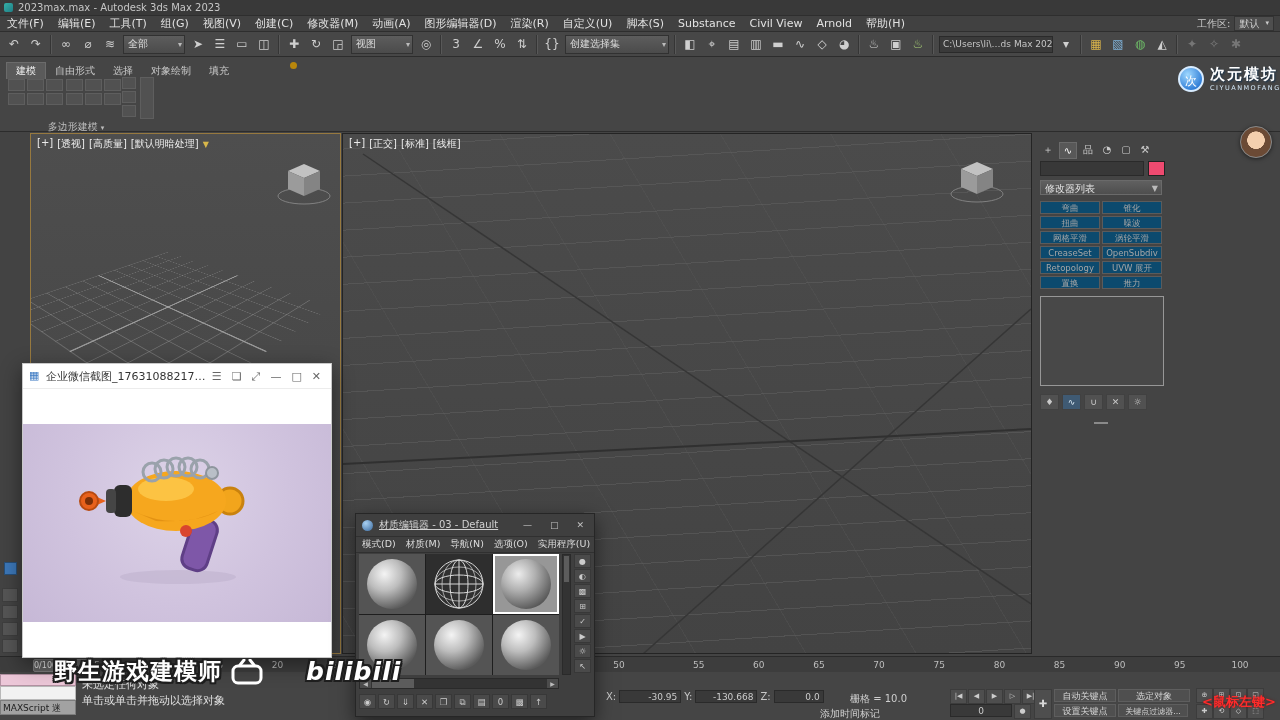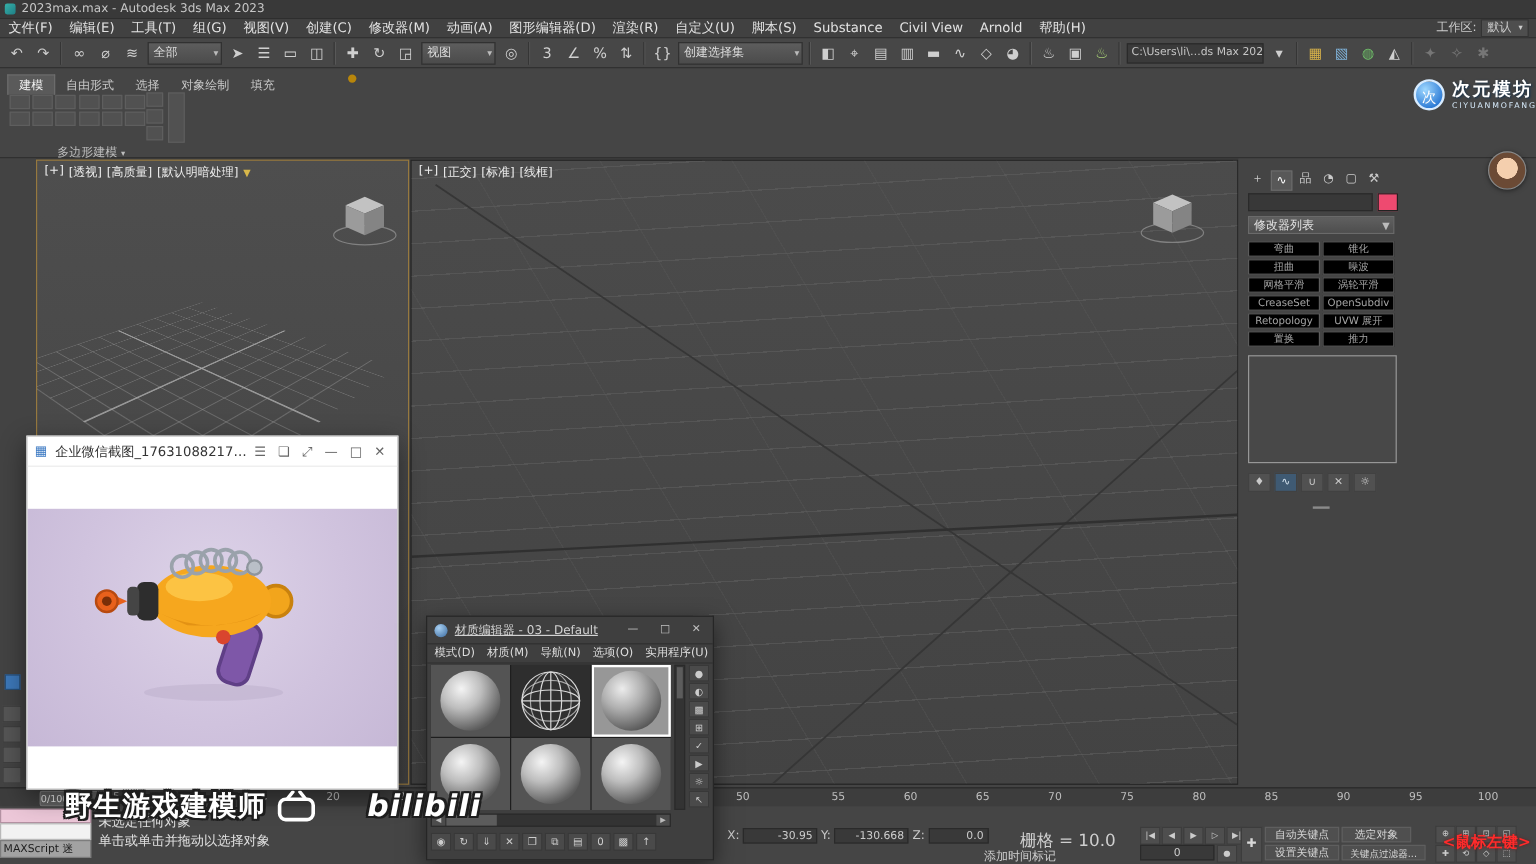--- a/index.html
+++ b/index.html
@@ -4,21 +4,21 @@
 <style>
   html,body{margin:0;padding:0;width:1280px;height:720px;overflow:hidden;
     font-family:"DejaVu Sans","Liberation Sans",sans-serif;background:#444;color:#ddd;}
   
   #titlebar{position:absolute;left:0;top:0;width:1280px;height:15px;background:#393939;
     display:flex;align-items:center;font-size:10px;color:#c6c6c6;border-bottom:1px solid #2e2e2e;}
   #app-icon{width:9px;height:9px;margin:0 5px 0 4px;background:linear-gradient(135deg,#35b0a8,#1f7f86);border-radius:2px;}
   #menubar{position:absolute;left:0;top:16px;width:1280px;height:15px;background:#414141;
     display:flex;align-items:center;border-bottom:1px solid #2e2e2e;}
   .menu-item{padding:0 7px;font-size:11px;color:#e2e2e2;line-height:15px;}
-  #workspace{margin-left:auto;display:flex;font-size:10px;color:#ccc;padding-right:6px;gap:4px;}
+  #workspace{margin-left:auto;display:flex;align-items:center;font-size:10px;color:#ccc;padding-right:6px;gap:4px;}
   #workspace-select{background:#4e4e4e;border:1px solid #333;padding:0 4px;height:13px;line-height:13px;display:flex;gap:6px;align-items:center;}
   
   #toolbar{position:absolute;left:0;top:32px;width:1280px;height:25px;background:#474747;
     display:flex;align-items:center;padding:0 3px;border-bottom:1px solid #2c2c2c;box-sizing:border-box;}
   .tb-icon{width:20px;height:20px;line-height:20px;text-align:center;font-size:12px;color:#cfcfcf;margin:0 1px;flex:none;}
   .tb-icon.dim{opacity:.35;}
   .tb-sep{width:1px;height:19px;background:#353535;border-right:1px solid #585858;margin:0 3px;flex:none;}
   .tb-select{position:relative;height:17px;background:linear-gradient(#5d5d5d,#4b4b4b);border:1px solid #313131;
     margin:0 2px;font-size:10px;color:#ddd;display:flex;align-items:center;padding:0 12px 0 4px;flex:none;white-space:nowrap;overflow:hidden;}
   .tb-select-arr{position:absolute;right:2px;font-size:8px;color:#bbb;}
@@ -64,21 +64,21 @@
   #cp{position:absolute;left:1032px;top:132px;width:248px;height:524px;background:#444;}
   #cp-tabs{position:absolute;left:8px;top:10px;width:124px;display:flex;gap:3px;}
   .cp-tab{width:16px;height:15px;line-height:15px;text-align:center;font-size:10px;color:#c9c9c9;}
   .cp-tab.active{background:#585858;border:1px solid #6a6a6a;color:#fff;}
   #cp-name{position:absolute;left:8px;top:29px;width:102px;height:13px;background:#383838;border:1px solid #2a2a2a;}
   #cp-swatch{position:absolute;left:116px;top:29px;width:15px;height:13px;border:1px solid #222;}
   #cp-dropdown{position:absolute;left:8px;top:48px;width:122px;height:15px;background:linear-gradient(#606060,#4e4e4e);
     border:1px solid #6a6a6a;font-size:10px;color:#e3e3e3;line-height:15px;padding-left:4px;box-sizing:border-box;}
   #cp-dropdown .arr{position:absolute;right:3px;top:0;font-size:8px;color:#bbb;}
   #cp-mods{position:absolute;left:8px;top:69px;display:grid;grid-template-columns:60px 60px;gap:2px;}
-  .cp-modbtn{height:13px;line-height:13px;font-size:8.5px;color:#a5a5a5;background:#000000;border:1px solid #5b5b5b;
+  .cp-modbtn{height:13px;line-height:13px;font-size:8.5px;color:#a5a5a5;background:#0c4a6e;border:1px solid #5b5b5b;
     text-align:center;overflow:hidden;white-space:nowrap;box-sizing:border-box;}
   #cp-stackbox{position:absolute;left:8px;top:164px;width:122px;height:88px;background:#484848;border:1px solid #979797;}
   #cp-stack-icons{position:absolute;left:8px;top:262px;display:flex;gap:3px;}
   .cp-stackbtn{width:17px;height:14px;line-height:14px;text-align:center;font-size:9px;color:#c9c9c9;background:#515151;border:1px solid #414141;}
   .cp-stackbtn.active{background:#3f5a73;color:#dceaf5;}
   #cp-rollout{position:absolute;left:8px;top:284px;width:122px;height:230px;}
   #cp-rollout .dash{width:14px;height:2px;background:#8a8a8a;margin:6px auto 0;}
   
   #timeline{position:absolute;left:0;top:656px;width:1280px;height:16px;background:#3d3d3d;border-top:1px solid #2a2a2a;box-sizing:border-box;}
   #timeline-ticks{position:absolute;left:30px;top:0;width:1230px;height:16px;}
@@ -88,21 +88,21 @@
   #statusbar{position:absolute;left:0;top:672px;width:1280px;height:48px;background:#454545;}
   #macro-box{position:absolute;left:0;top:2px;width:76px;height:12px;background:#ecc7d8;border:1px solid #b391a2;box-sizing:border-box;}
   #listener-box{position:absolute;left:0;top:14px;width:76px;height:14px;background:#f2f2f2;border:1px solid #b9b9b9;box-sizing:border-box;}
   #maxscript-label{position:absolute;left:0;top:28px;width:76px;height:15px;background:#a2a2a2;border:1px solid #7d7d7d;
     color:#1d1d1d;font-size:9px;line-height:15px;padding-left:2px;box-sizing:border-box;white-space:nowrap;overflow:hidden;}
   #status-line1{position:absolute;left:82px;top:5px;font-size:11px;color:#e0e0e0;}
   #status-line2{position:absolute;left:82px;top:21px;font-size:11px;color:#e0e0e0;}
   #coords{position:absolute;left:606px;top:18px;display:flex;align-items:center;gap:3px;font-size:10px;color:#c9c9c9;}
   .coord-field{width:62px;height:13px;background:#393939;border:1px solid #2a2a2a;color:#ccc;font-size:9px;
     text-align:right;padding:0 3px;line-height:13px;box-sizing:border-box;}
-  #grid-label{position:absolute;left:850px;top:20px;font-size:14px;color:#cfcfcf;}
+  #grid-label{position:absolute;left:850px;top:20px;font-size:10px;color:#cfcfcf;}
   #add-time-tag{position:absolute;left:820px;top:35px;font-size:10px;color:#cfcfcf;}
   #playback-icons{position:absolute;left:950px;top:17px;display:flex;gap:1px;}
   .pb-btn,.nav-btn{width:15px;height:13px;line-height:13px;font-size:7px;text-align:center;color:#ccc;
     background:#4e4e4e;border:1px solid #3c3c3c;flex:none;}
   #frame-field{position:absolute;left:950px;top:32px;width:62px;text-align:center;}
   #key-mode{position:absolute;left:1014px;top:32px;}
   #setkey-big{position:absolute;left:1034px;top:17px;width:16px;height:28px;line-height:28px;text-align:center;
     background:#4e4e4e;border:1px solid #3c3c3c;color:#d8d8d8;font-size:10px;}
   .skey-btn{position:absolute;height:13px;line-height:13px;font-size:9px;color:#d6d6d6;background:#4f4f4f;
     border:1px solid #5e5e5e;text-align:center;box-sizing:border-box;overflow:hidden;white-space:nowrap;}
@@ -437,21 +437,21 @@
       <span class="pb-btn">|◀</span>
       <span class="pb-btn">◀</span>
       <span class="pb-btn">▶</span>
       <span class="pb-btn">▷</span>
       <span class="pb-btn">▶|</span>
     </div>
   <div id="frame-field" class="coord-field">0</div>
   <div id="key-mode" class="pb-btn">●</div>
   <div id="setkey-big">✚</div>
   <div class="skey-btn" style="left:1054px;top:17px;width:62px;">自动关键点</div>
-  <div class="skey-btn" style="left:1118px;top:17px;width:58px;">选定对象</div>
+  <div class="skey-btn" style="left:1118px;top:17px;width:72px;">选定对象</div>
   <div class="skey-btn" style="left:1054px;top:32px;width:62px;">设置关键点</div>
   <div class="skey-btn" style="left:1118px;top:32px;width:70px;font-size:8px;">关键点过滤器...</div>
   <div id="nav-icons">
       <span class="nav-btn">⊕</span>
       <span class="nav-btn">⊞</span>
       <span class="nav-btn">⊡</span>
       <span class="nav-btn">◱</span>
       <span class="nav-btn">✚</span>
       <span class="nav-btn">⟲</span>
       <span class="nav-btn">◇</span>

